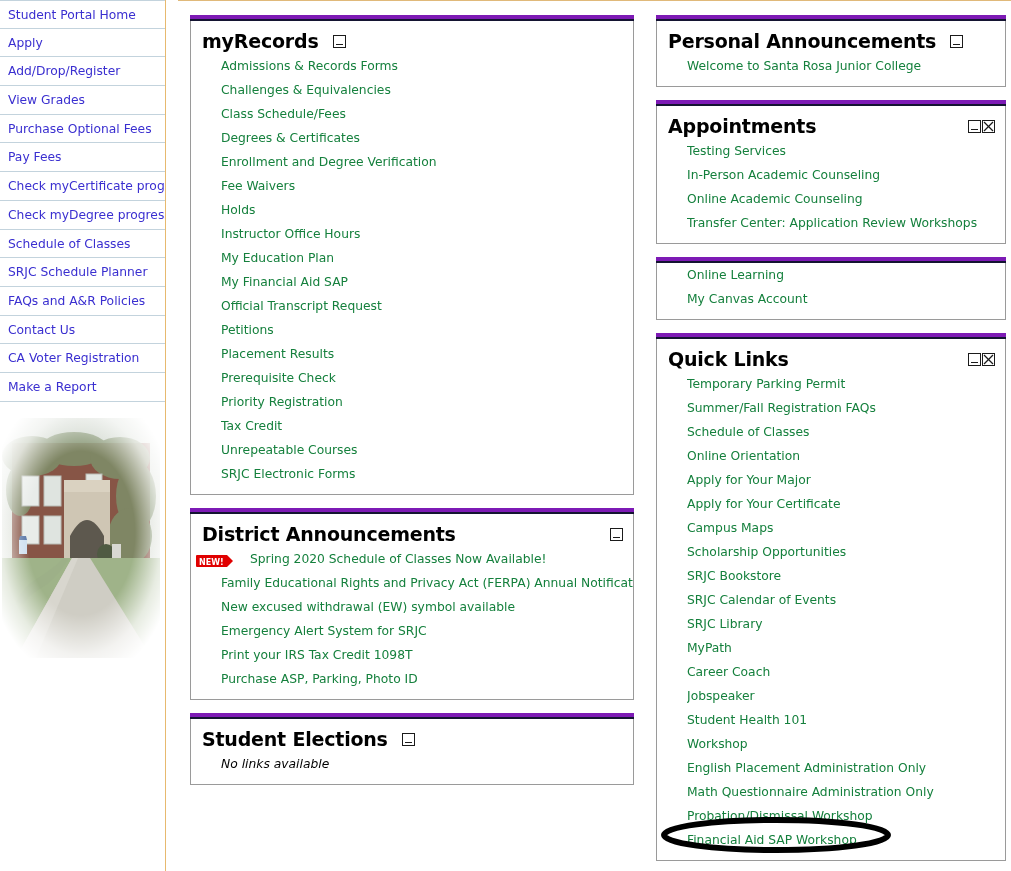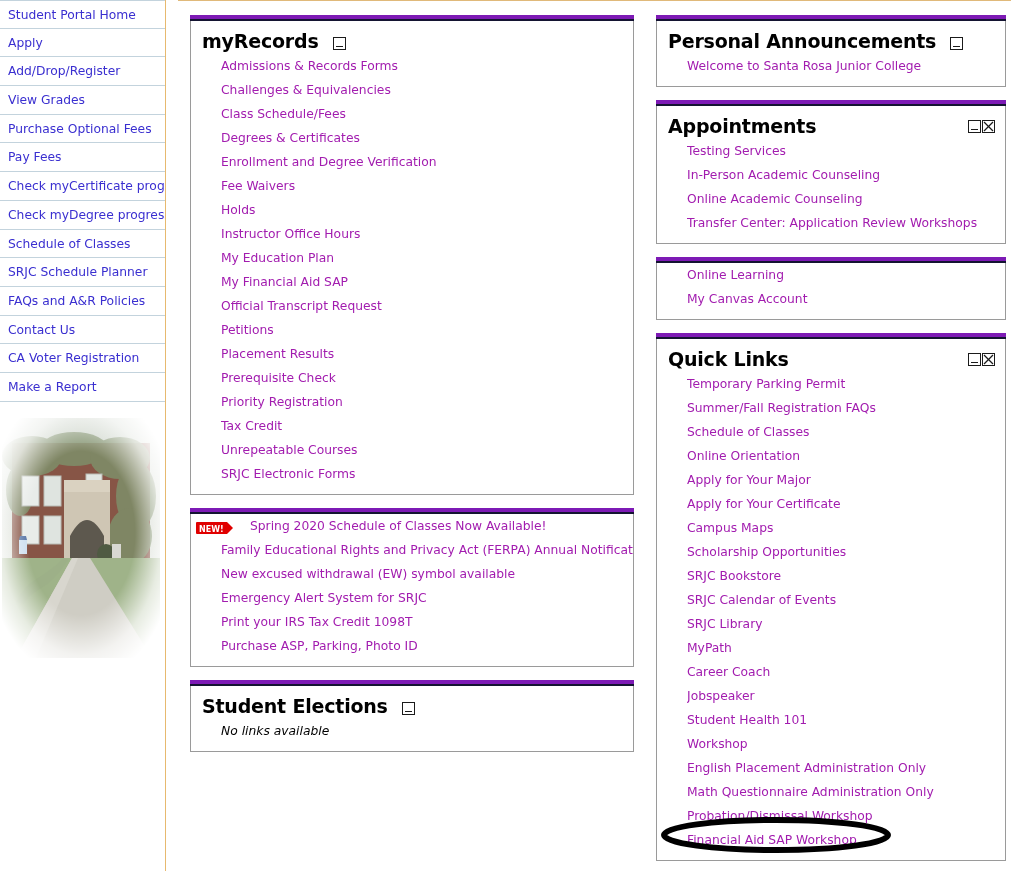--- a/index.html
+++ b/index.html
@@ -64,21 +64,21 @@
     border:1px solid #9a9a9a;
     border-top:none;
     background:#ffffff;
     padding:0 0 8px 0;
     box-sizing:border-box;
   }
   .portlet-head{
     position:relative;
     padding:9px 10px 2px 11px;
     display:flex;
-    align-items:center;
+    align-items:flex-start;
   }
   .portlet-title{
     font-family:"DejaVu Sans","Liberation Sans",sans-serif;
     font-weight:bold;
     font-size:19px;
     color:#000000;
     letter-spacing:-0.2px;
     line-height:22px;
   }
   .win-controls{
@@ -103,21 +103,21 @@
   .wbtn.close svg{position:absolute;left:0;top:0;}
 
   .link-list{list-style:none;margin:0;padding:0 0 0 30px;}
   .link-list li{
     line-height:24px;
     height:24px;
     white-space:nowrap;
     overflow:hidden;
   }
   .plink{
-    color:#a21caf;
+    color:#15803d;
     text-decoration:none;
     font-size:12.3px;
     cursor:pointer;
   }
   .static-text{
     color:#000;
     font-size:12.3px;
     padding-left:30px;
     line-height:24px;
     display:block;
@@ -247,20 +247,26 @@
           <li><span class="plink">Tax Credit</span></li>
           <li><span class="plink">Unrepeatable Courses</span></li>
           <li><span class="plink">SRJC Electronic Forms</span></li>
         </ul>
       </div>
     </div>
 
     <div class="portlet">
       <div class="portlet-bar"></div>
       <div class="portlet-box">
+        <div class="portlet-head">
+          <span class="portlet-title">District Announcements</span>
+          <span class="win-controls far">
+            <span class="wbtn min"></span>
+          </span>
+        </div>
         <div class="new-row">
           <span class="new-badge">
             <svg width="40" height="14" viewBox="0 0 40 14">
               <path d="M2 1 h30 l6 6 l-6 6 h-30 a1 1 0 0 1 -1 -1 v-10 a1 1 0 0 1 1 -1 z" fill="#e00000"></path>
               <text x="4" y="10.5" font-family="DejaVu Sans, sans-serif" font-size="8" font-weight="bold" fill="#ffffff">NEW!</text>
             </svg>
           </span>
           <span class="plink">Spring 2020 Schedule of Classes Now Available!</span>
         </div>
         <ul class="link-list">

